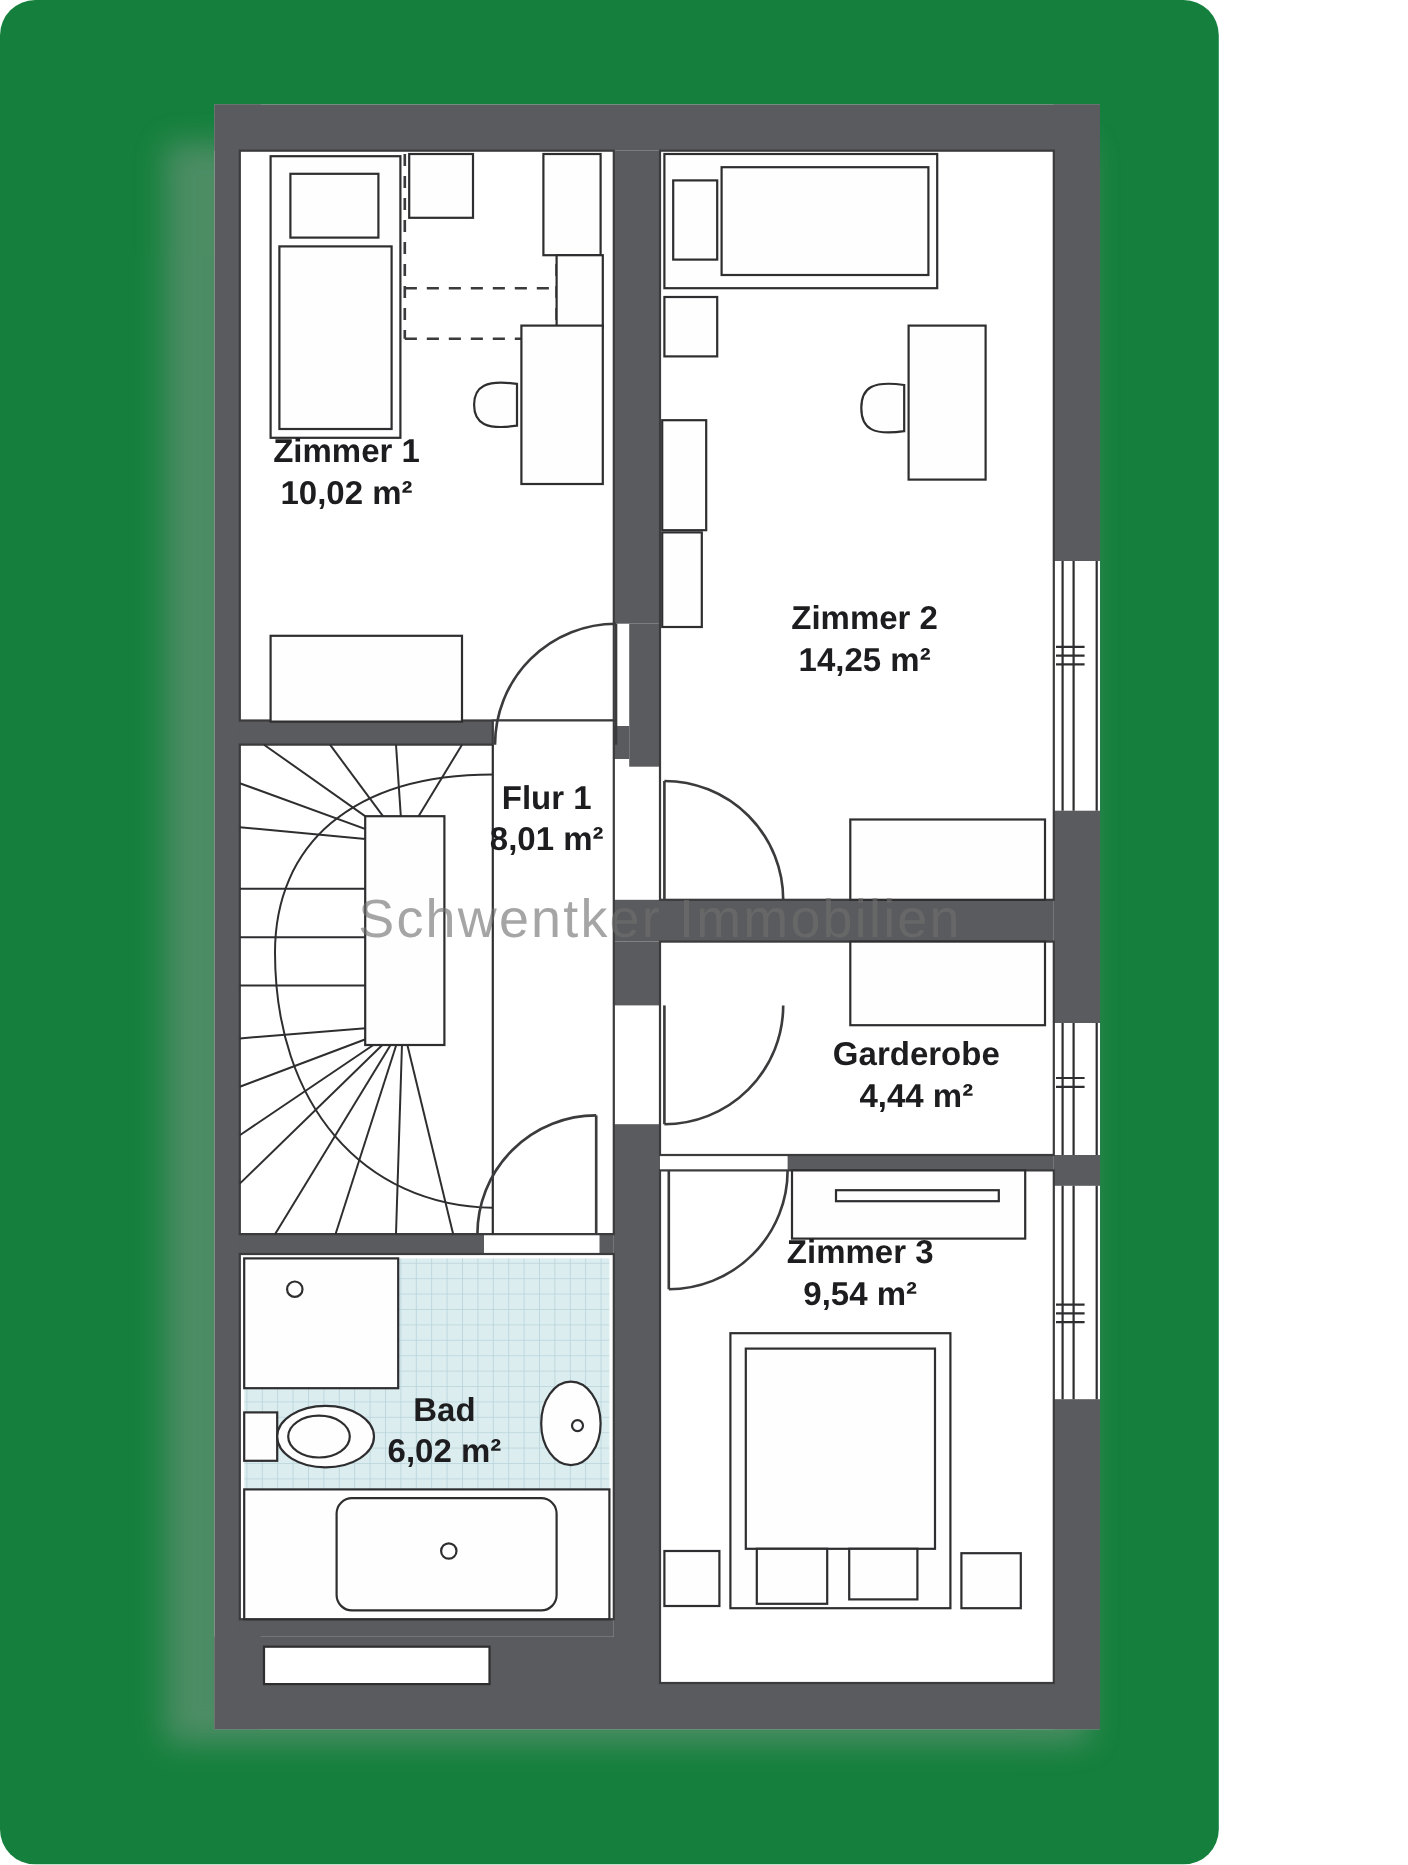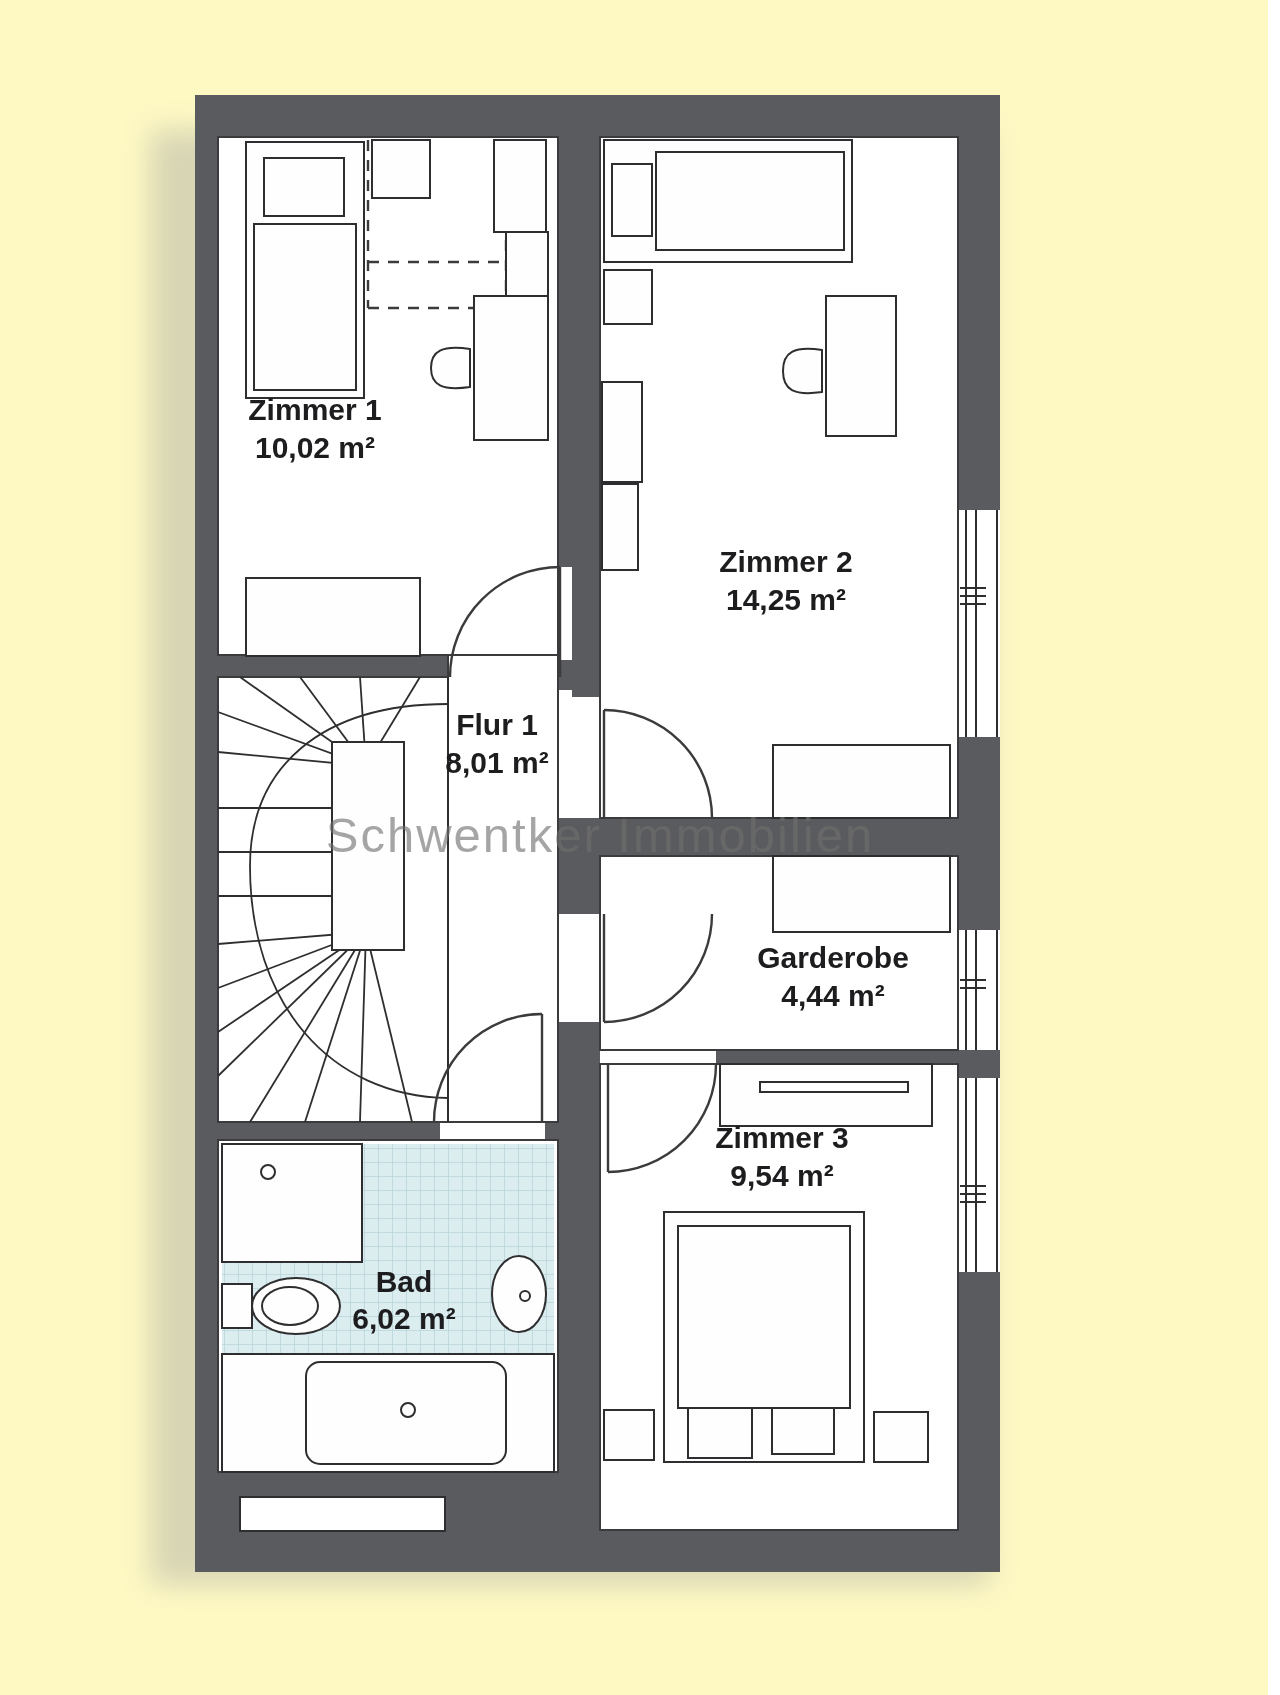--- a/index.html
+++ b/index.html
@@ -1,16 +1,16 @@
 <!DOCTYPE html>
 <html><head>
 <meta charset="utf-8">
 <style>
   html,body{margin:0;padding:0;background:#ffffff;}
-  .stage{position:relative;width:1268px;height:1695px;background:#fef9c3;overflow:hidden;}
+  .stage{position:relative;width:1108px;height:1695px;background:#15803d;overflow:hidden;border-radius:32px;}
   svg{position:absolute;left:0;top:0;}
   .wall{fill:#5a5b5e;stroke:none;}
   .room{fill:#ffffff;stroke:#3b3b3d;stroke-width:2;}
   .furn{fill:#fefefe;stroke:#2e2e30;stroke-width:2;}
   .thin{stroke:#2e2e30;stroke-width:2;fill:none;}
   .tread{stroke:#2e2e30;stroke-width:1.8;fill:none;}
   .dash{stroke:#3b3b3d;stroke-width:2.4;fill:none;stroke-dasharray:11 9;}
   .door{stroke:#3b3b3d;stroke-width:2.4;fill:none;}
   .glz{stroke:#2e2e30;stroke-width:2;fill:none;}
   .lbl{font-family:"Liberation Sans",sans-serif;font-weight:bold;font-size:30px;fill:#1d1d1f;text-anchor:middle;}

